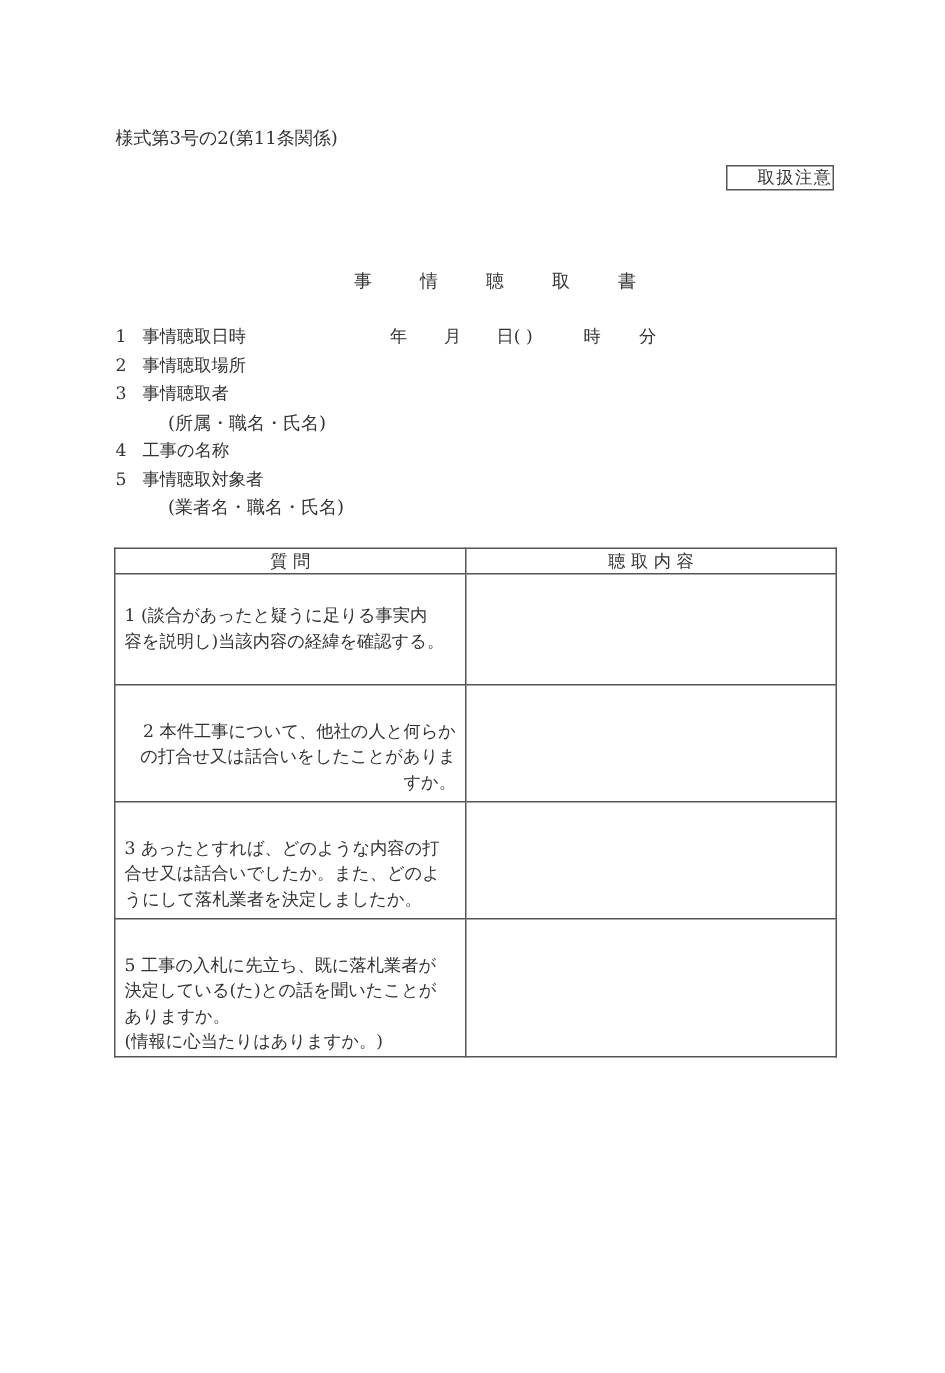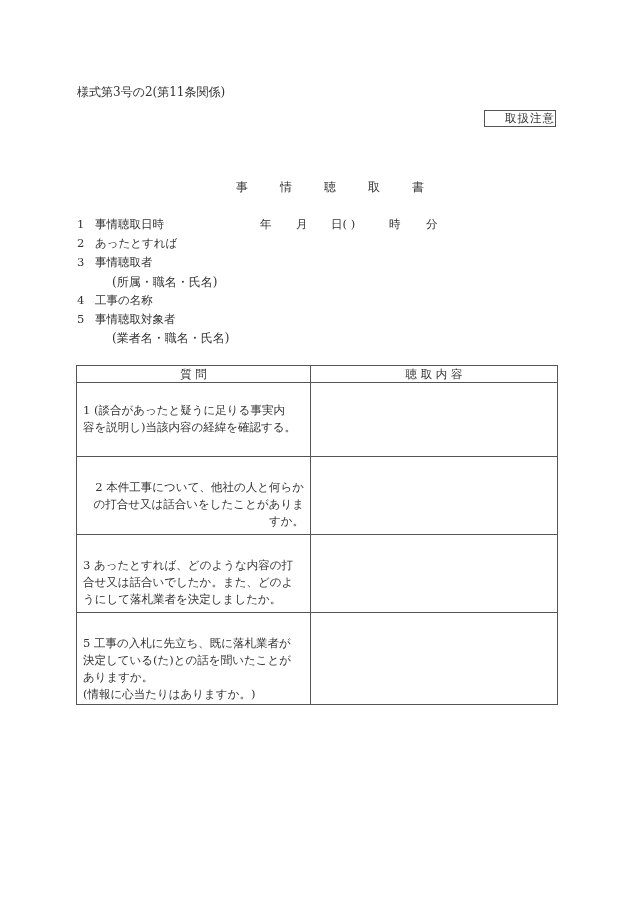--- a/index.html
+++ b/index.html
@@ -98,21 +98,21 @@
   <span>事情聴取日時</span>
 </div>
 <span class="dt-field" style="left:260px;">年</span>
 <span class="dt-field" style="left:296px;">月</span>
 <span class="dt-field" style="left:331px;">日( )</span>
 <span class="dt-field" style="left:389px;">時</span>
 <span class="dt-field" style="left:426px;">分</span>
 
 <div class="info-row" style="top:236px;">
   <span class="info-num">2</span>
-  <span>あったとすれば</span>
+  <span>事情聴取場所</span>
 </div>
 
 <div class="info-row" style="top:255px;">
   <span class="info-num">3</span>
   <span>事情聴取者</span>
 </div>
 <span class="info-sub" style="top:274px;">(所属・職名・氏名)</span>
 
 <div class="info-row" style="top:293px;">
   <span class="info-num">4</span>

